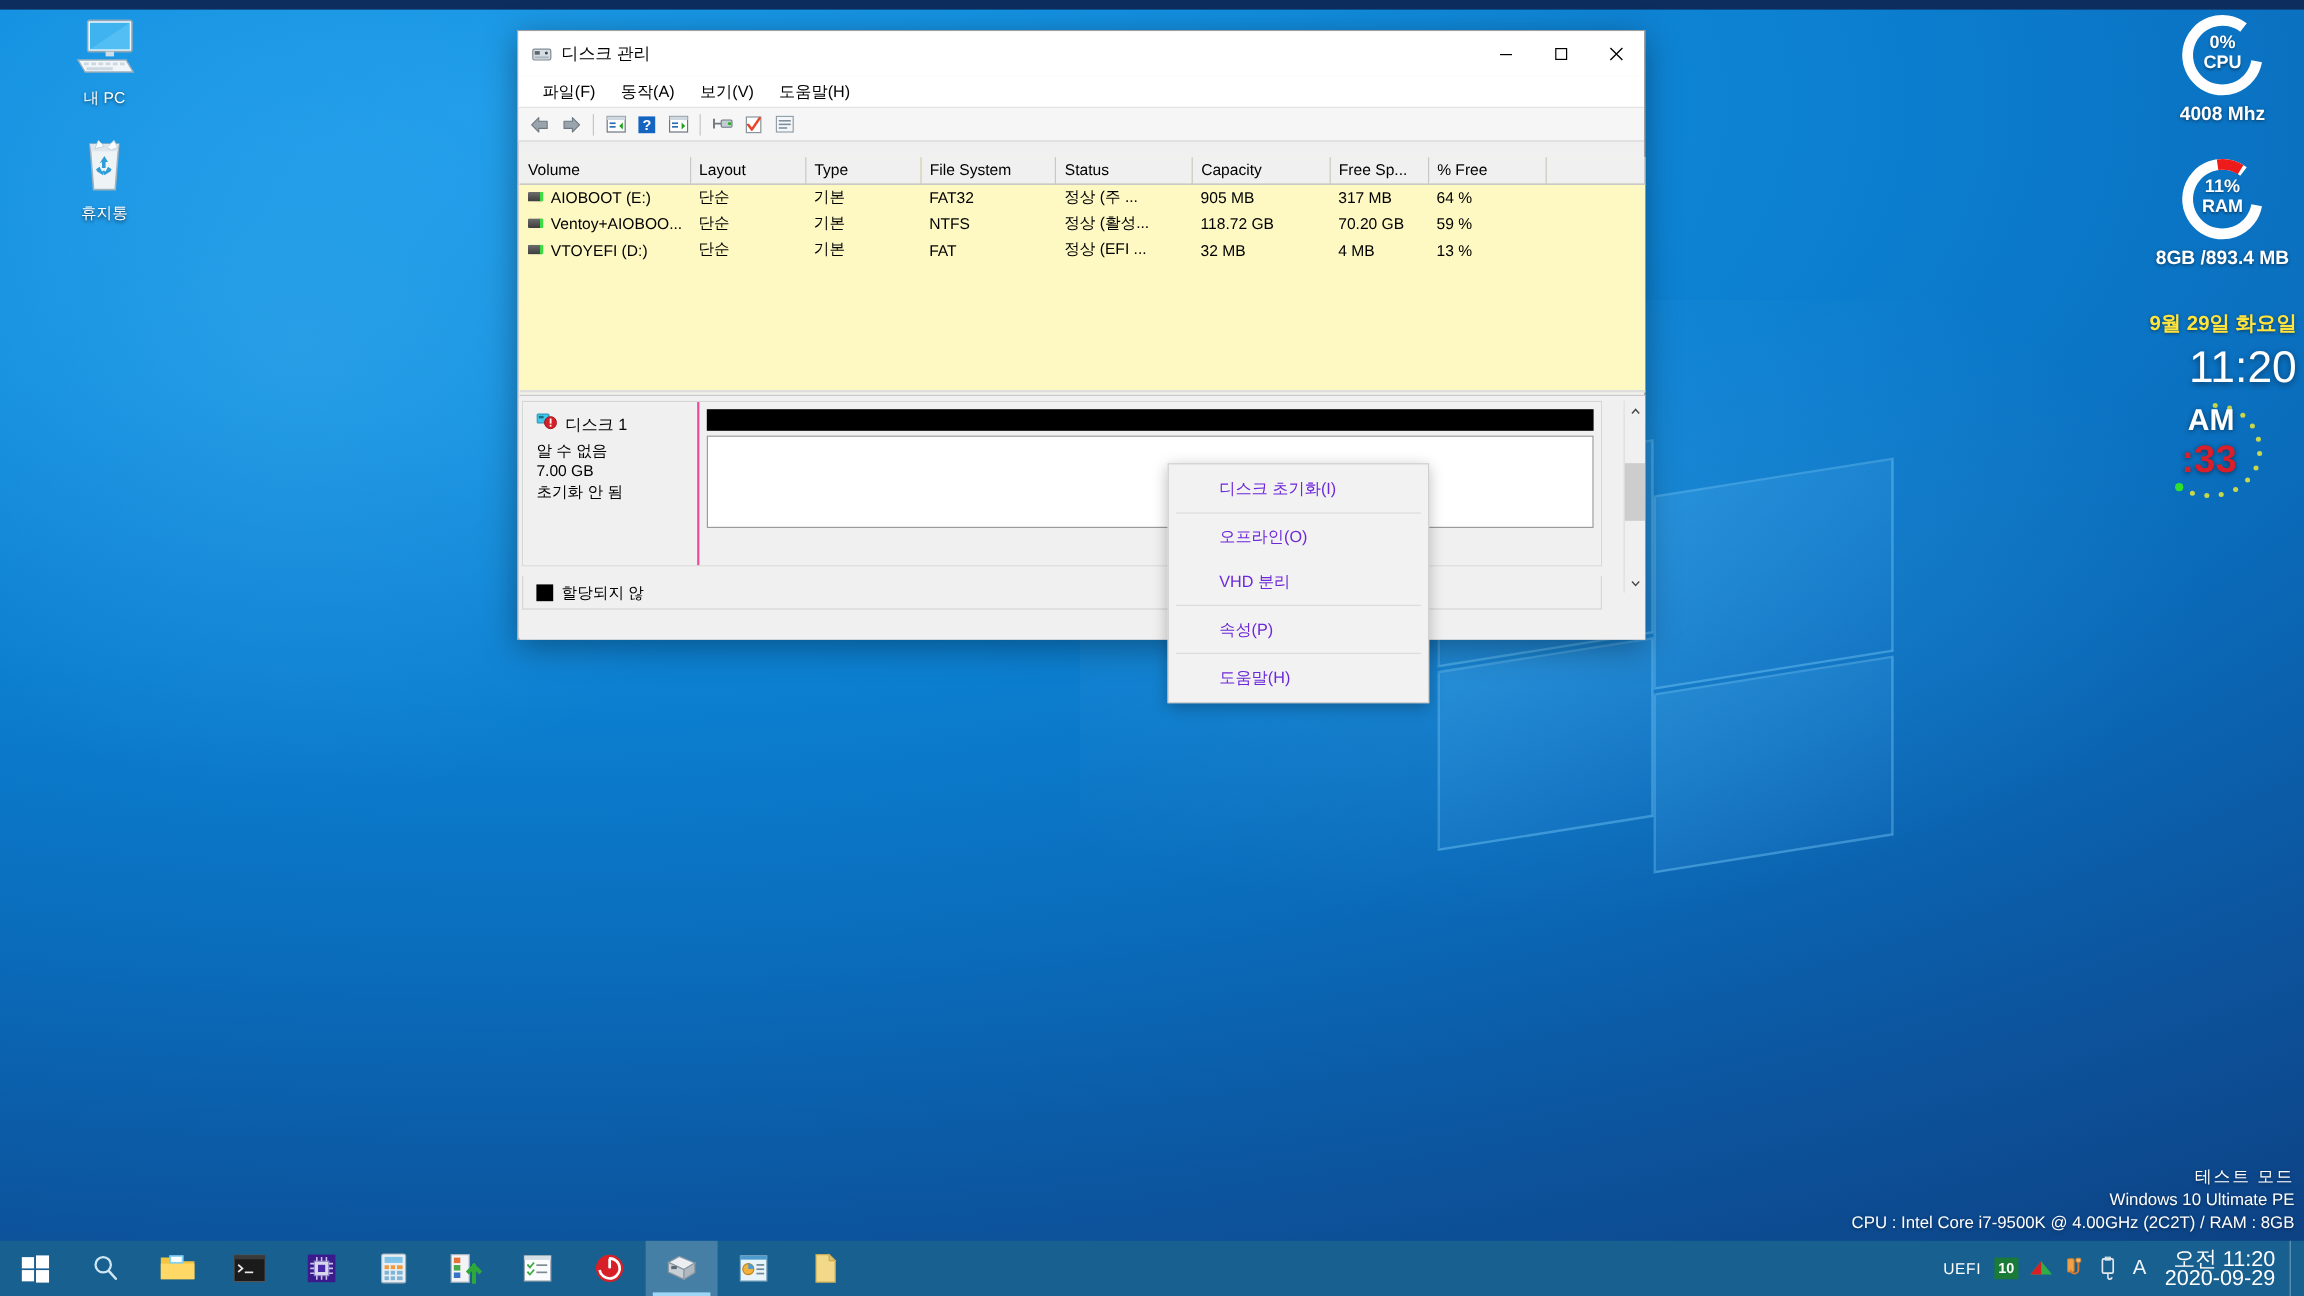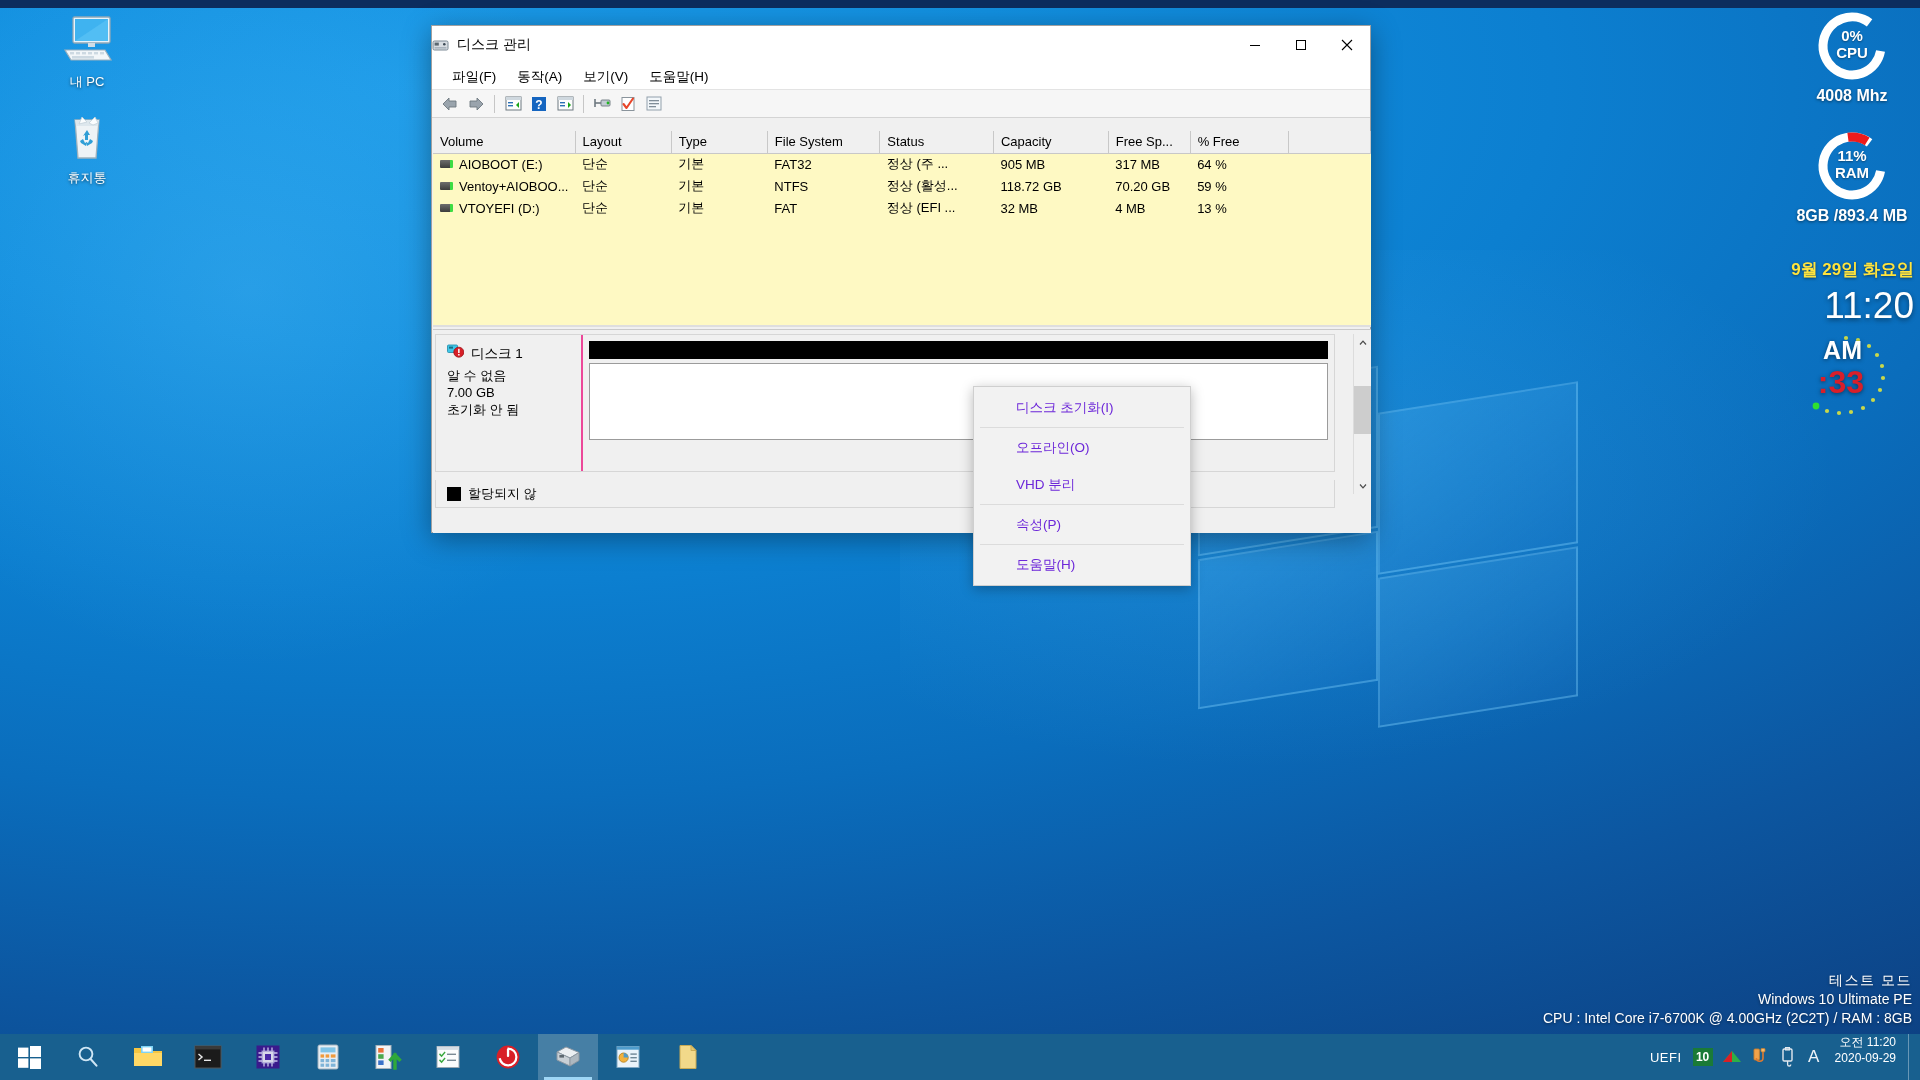--- a/index.html
+++ b/index.html
@@ -76,20 +76,21 @@
     border: 1px solid #a0a0a0;
     box-shadow: 0 6px 26px rgba(0,0,0,0.36);
     font-size: 13px;
     color: #000;
   }
 
   #titlebar {
     height: 38px;
     display: flex; align-items: center;
     background: #ffffff;
+    padding-left: 11px;
   }
   #titlebar .t-icon {
     width: 17px; height: 17px; margin-right: 8px; flex: 0 0 auto;
   }
   #title-text { font-size: 14px; color: #000; }
   .win-btns { margin-left: auto; display: flex; height: 38px; }
   .win-btn {
     width: 46px; height: 38px;
     display: flex; align-items: center; justify-content: center;
     cursor: default;
@@ -358,22 +359,22 @@
     display: flex; align-items: center; justify-content: center;
     padding: 0 4px; cursor: default;
   }
   #tray-uefi { font-size: 13px; letter-spacing: 0.5px; padding: 0 7px; }
   #tray-ten {
     background: #1a7a37; color: #fff; font-size: 12px; font-weight: bold;
     width: 20px; height: 18px; display: flex; align-items: center; justify-content: center;
   }
   #tray-clock {
     height: 46px; display: flex; flex-direction: column;
-    align-items: flex-end; justify-content: flex-start;
-    padding: 0 12px 0 8px; line-height: 16px; font-size: 12px;
+    align-items: flex-end; justify-content: center;
+    padding: 0 12px 0 8px; line-height: 16px; font-size: 18px;
     cursor: default;
   }
   #show-desktop {
     width: 8px; height: 46px; border-left: 1px solid rgba(255,255,255,0.35);
     cursor: default;
   }
 </style>
 </head>
 <body>
 
@@ -475,21 +476,21 @@
         <circle cx="32" cy="82" r="3.4" fill="#2fe02f"></circle>
       </svg>
       <div id="clock-ampm">AM</div>
       <div id="clock-sec">:33</div>
     </div>
   </div>
 
   <div id="watermark">
     <div class="wm1">테스트 모드</div>
     <div>Windows 10 Ultimate PE</div>
-    <div>CPU : Intel Core i7-6700K @ 4.00GHz (2C2T) / RAM : 8GB</div>
+    <div>CPU : Intel Core i7-9500K @ 4.00GHz (2C2T) / RAM : 8GB</div>
   </div>
 
   <div id="dm-window">
 
     <div id="titlebar">
       <span class="t-icon">
         <svg width="17" height="17" viewBox="0 0 17 17">
           <rect x="1" y="4" width="15" height="9" rx="1.4" fill="#d8dde2" stroke="#7d8a95" stroke-width="1"></rect>
           <rect x="2.6" y="5.6" width="4.2" height="3" fill="#5b6770"></rect>
           <circle cx="12.3" cy="7.2" r="1.3" fill="#3d4a55"></circle>

